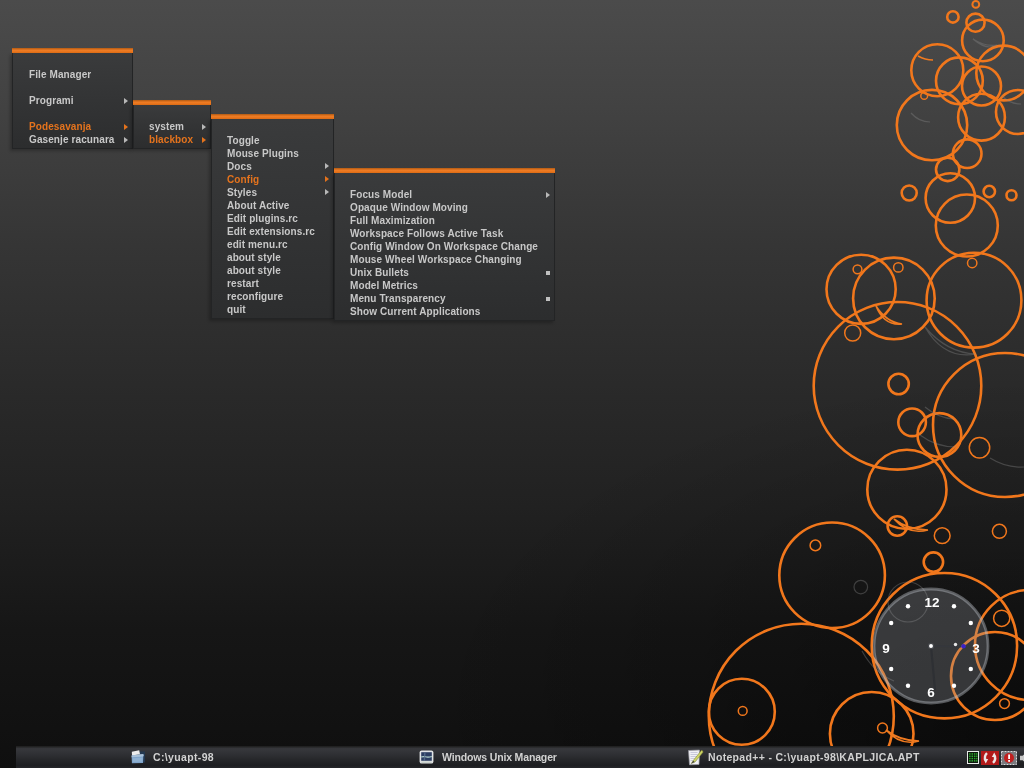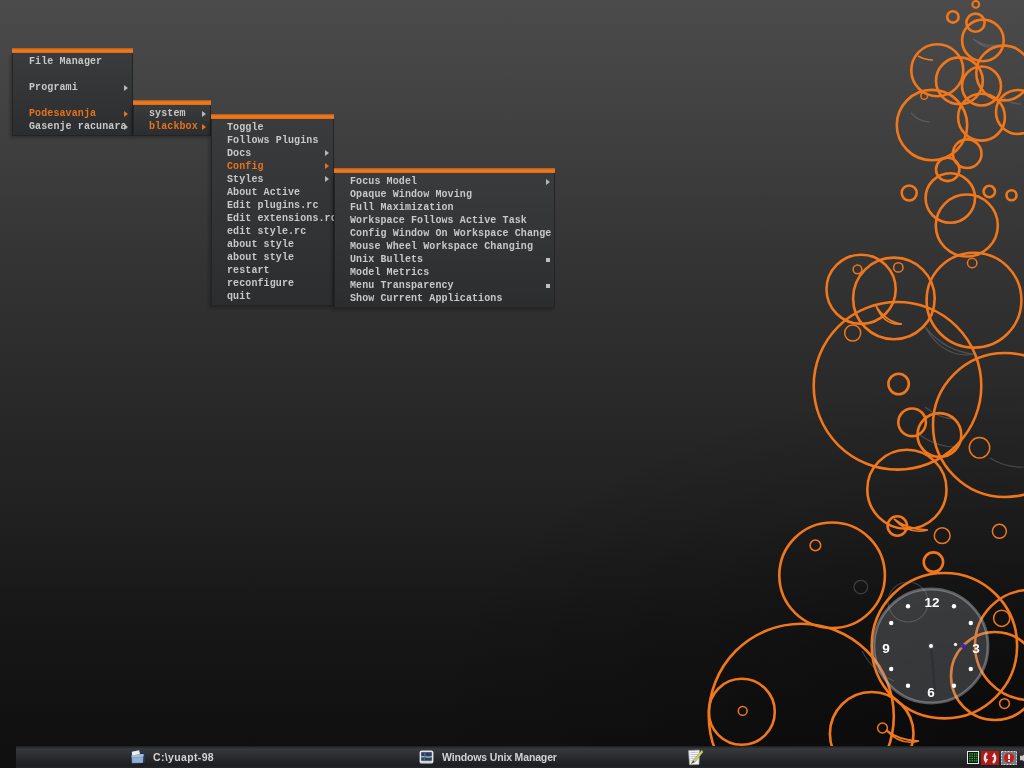--- a/index.html
+++ b/index.html
@@ -2,22 +2,22 @@
 <html><head>
 <meta charset="utf-8">
 <style>
 html,body{margin:0;padding:0;}
 body{width:1024px;height:768px;overflow:hidden;position:relative;
   background:radial-gradient(900px 520px at 100% 95%, rgba(0,0,0,0.38), rgba(0,0,0,0) 68%),linear-gradient(to bottom,#4b4b4b 0%,#424242 14%,#353535 32%,#2a2a2a 50%,#212121 66%,#161616 82%,#0f0f0f 100%);
   font-family:"Liberation Sans",sans-serif;}
 #wall{position:absolute;left:0;top:0;}
 .menu{position:absolute;}
 .mbar{height:5px;background:linear-gradient(to bottom,#b05a14,#ef7c24 45%,#e06e16);}
-.mbody{background:linear-gradient(to bottom,#3a3b3c,#2c2d2e);border:1px solid #232425;border-top:none;padding-top:2px;
-  box-shadow:-2px 2px 3px rgba(0,0,0,0.25);font-family:Liberation Mono, monospace;}
+.mbody{background:linear-gradient(to bottom,#3a3b3c,#2c2d2e);border:1px solid #232425;border-top:none;padding-top:15px;
+  box-shadow:-2px 2px 3px rgba(0,0,0,0.25);}
 .mi{height:13px;line-height:13px;font-size:10px;font-weight:bold;letter-spacing:0.1px;
   color:#c8c8c8;padding-left:15px;position:relative;white-space:nowrap;}
 .mi.o{color:#e4731d;}
 .arr{position:absolute;right:4px;top:3.5px;width:0;height:0;
   border-left:4px solid #b8b8b8;border-top:3px solid transparent;border-bottom:3px solid transparent;}
 .o .arr{border-left-color:#e4731d;}
 .chk{position:absolute;right:4px;top:4.5px;width:4px;height:4px;background:#c0c0c0;}
 .sep{height:13px;}
 #taskbar{position:absolute;left:16px;top:746px;width:1024px;height:22px;
   background:linear-gradient(to bottom,#1c1c1c 0%,#37383c 12%,#303135 35%,#26272a 62%,#1d1e21 88%,#25262a 100%);}
@@ -142,28 +142,28 @@
   <div class="mi">system<span class="arr"></span></div>
   <div class="mi o">blackbox<span class="arr"></span></div>
   <div style="height:2px"></div>
  </div>
 </div>
 
 <div class="menu" style="left:211px;top:113.5px;width:122.5px">
  <div class="mbar"></div>
  <div class="mbody">
   <div class="mi">Toggle</div>
-  <div class="mi">Follows Plugins</div>
+  <div class="mi">Mouse Plugins</div>
   <div class="mi">Docs<span class="arr"></span></div>
   <div class="mi o">Config<span class="arr"></span></div>
   <div class="mi">Styles<span class="arr"></span></div>
   <div class="mi">About Active</div>
   <div class="mi">Edit plugins.rc</div>
   <div class="mi">Edit extensions.rc</div>
-  <div class="mi">edit style.rc</div>
+  <div class="mi">edit menu.rc</div>
   <div class="mi">about style</div>
   <div class="mi">about style</div>
   <div class="mi">restart</div>
   <div class="mi">reconfigure</div>
   <div class="mi">quit</div>
   <div style="height:2px"></div>
  </div>
 </div>
 
 <div class="menu" style="left:334px;top:168px;width:220.5px">
@@ -200,20 +200,21 @@
   <path d="M5.2,2.5 l1.4,0 L6,10.8 l-1.4,0z" fill="#5a7090" opacity="0.8"></path>
   <rect x="2.2" y="11.6" width="10.6" height="1.2" fill="#c2ccc6"></rect>
  </svg>
  <div class="task" style="left:426px;letter-spacing:-0.15px">Windows Unix Manager</div>
  <svg class="ticon" style="left:671px;top:3px" width="17" height="17" viewBox="0 0 17 17">
   <path d="M1.5,1.5 L12.5,1 L12,15.5 L2.5,15.8z" fill="#f0f0f4" stroke="#9a9aa2" stroke-width="0.7"></path>
   <path d="M3.5,3.5 h7 M3.5,5.5 h7 M3.5,7.5 h7 M3.5,9.5 h6 M3.5,11.5 h6" stroke="#b8b8d0" stroke-width="0.7"></path>
   <path d="M14.8,1 L6.2,11.6 L4.2,14.6 L8,13 L16.2,3z" fill="#ccd465" stroke="#7a7a28" stroke-width="0.5"></path>
   <path d="M4.2,14.6 L6.4,11.8 L7.6,13.1z" fill="#3a3a42"></path>
  </svg>
+ <div class="task" style="left:692px;letter-spacing:0.32px">Notepad++ - C:\yuapt-98\KAPLJICA.APT</div>
 
  <svg class="ticon" style="left:951px;top:5px" width="12" height="13" viewBox="0 0 12 13">
   <rect x="0.5" y="0.5" width="11" height="12" fill="#0d140d" stroke="#e6eae6" stroke-width="1"></rect>
   <g fill="#2bac2b">
    <rect x="2.1" y="2.2" width="1.5" height="1.5"></rect>
         <rect x="4.5" y="2.2" width="1.5" height="1.5"></rect>
         <rect x="6.9" y="2.2" width="1.5" height="1.5"></rect>
         <rect x="9.1" y="2.2" width="1.3" height="1.5"></rect>
    <rect x="2.1" y="4.5" width="1.5" height="1.5"></rect>
         <rect x="4.5" y="4.5" width="1.5" height="1.5"></rect>

